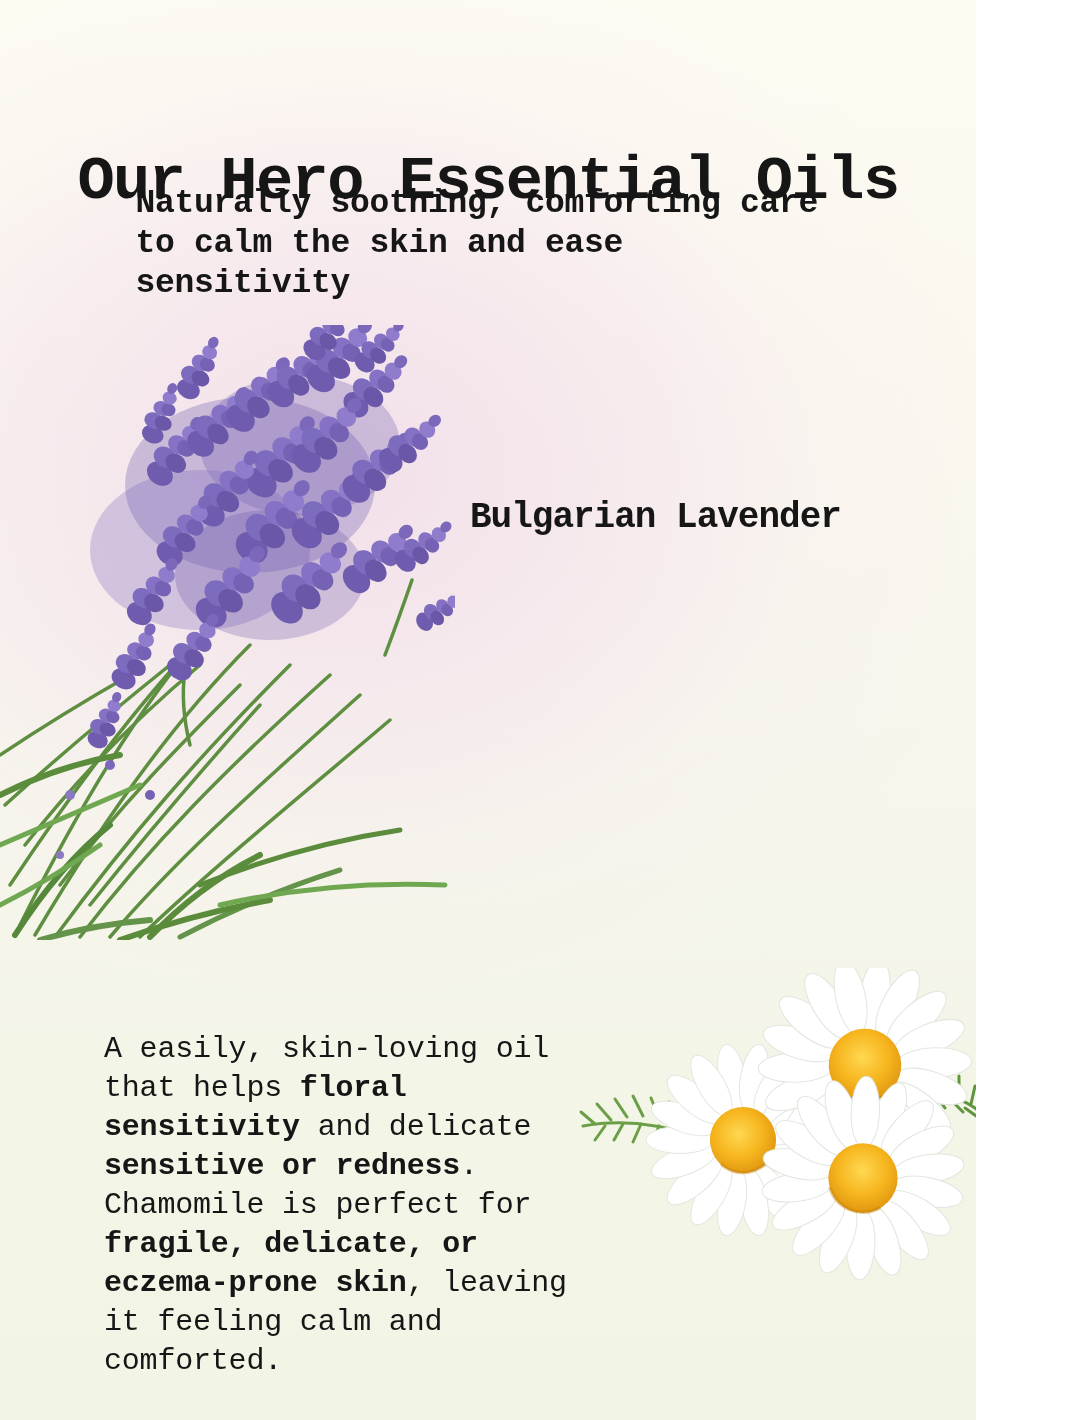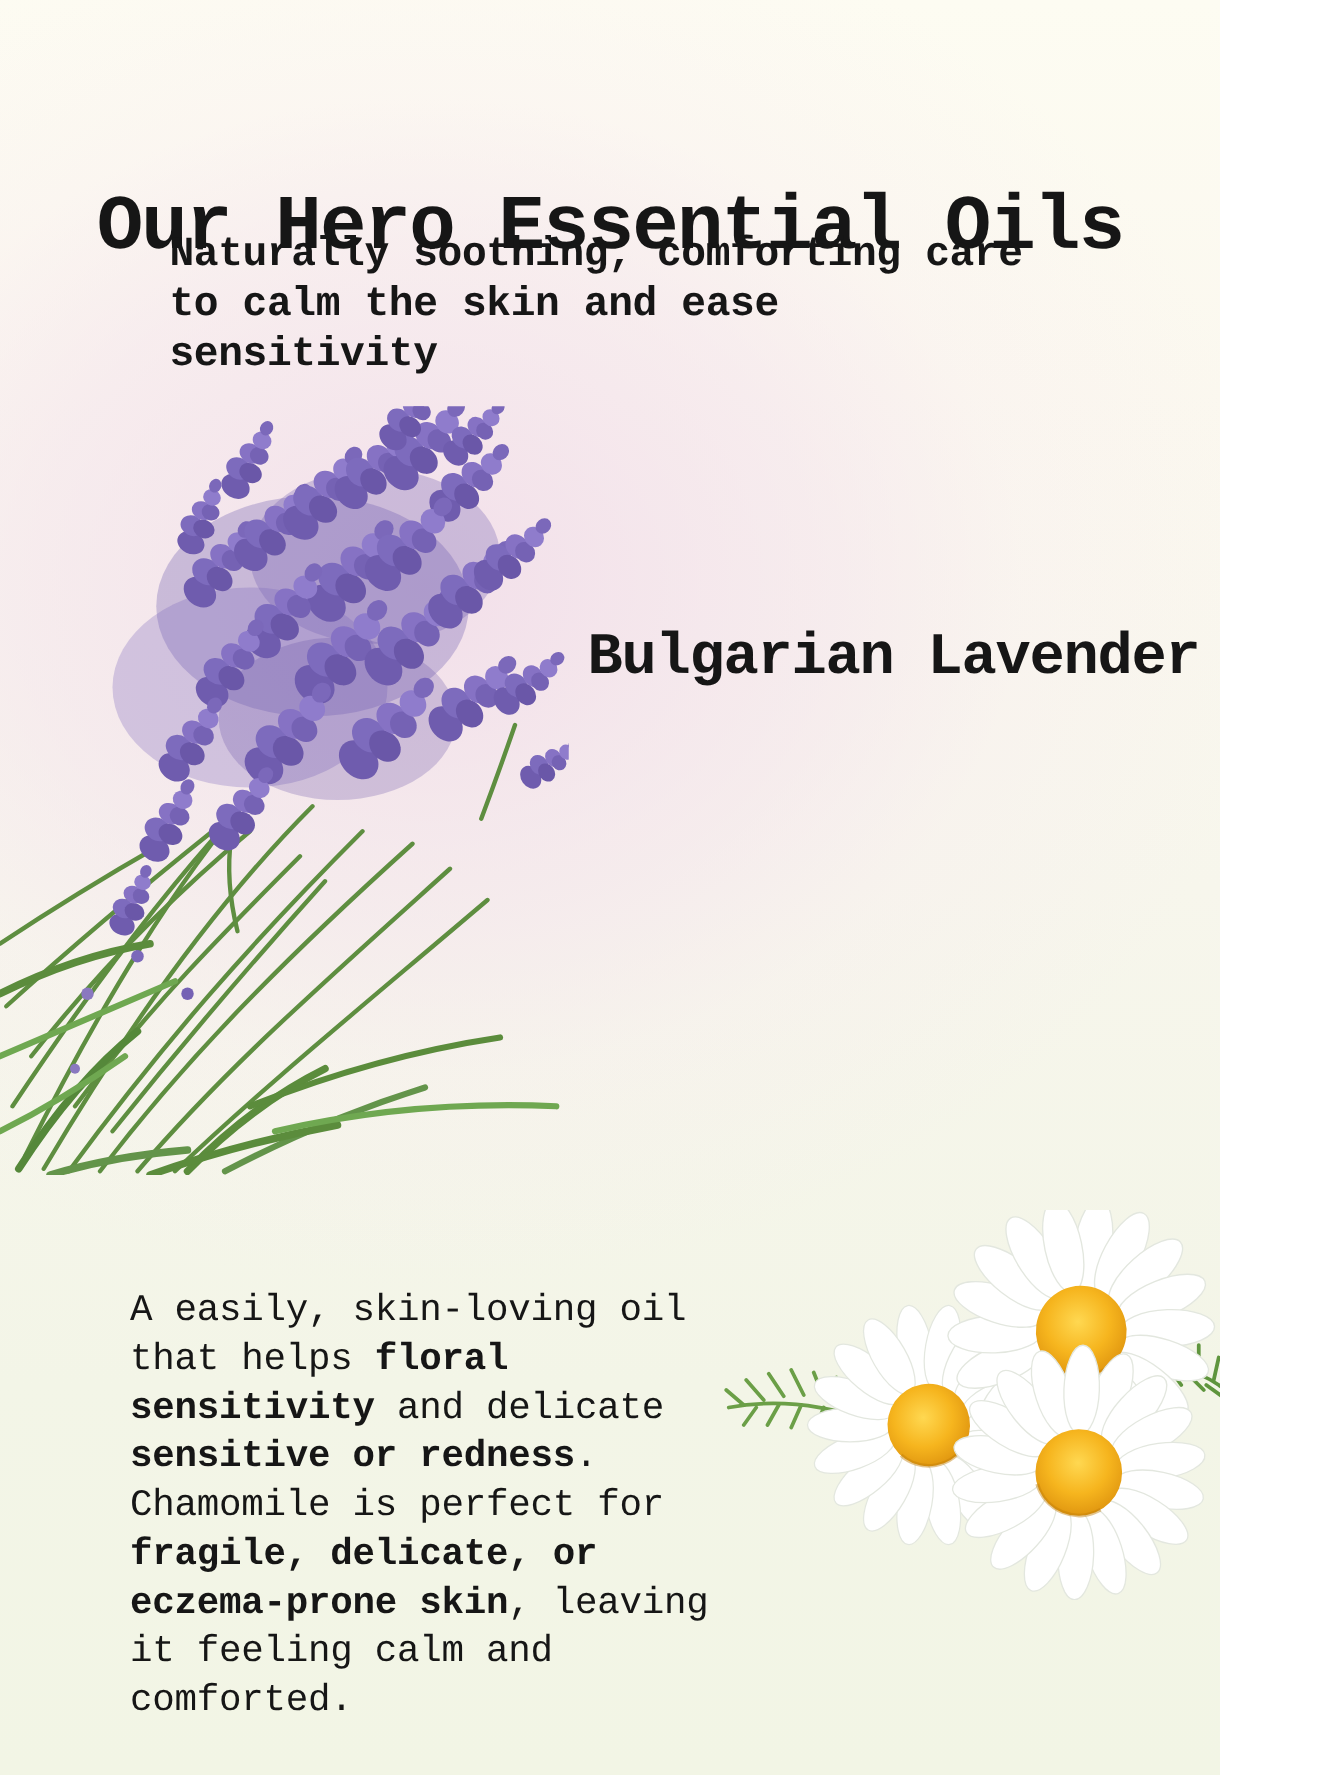--- a/index.html
+++ b/index.html
@@ -27,21 +27,21 @@
     white-space:nowrap;
   }
   .subtitle{
     position:absolute;left:0;right:0;top:184px;
     margin:0 auto;max-width:705px;
     text-align:left;
     font-size:33px;font-weight:700;letter-spacing:-0.3px;line-height:40px;
   }
   .sec-heading{
     position:absolute;
-    font-size:47px;font-weight:700;letter-spacing:-1px;line-height:52px;
+    font-size:36px;font-weight:700;letter-spacing:-1px;line-height:52px;
     white-space:nowrap;
   }
   .sec-body{
     position:absolute;margin:0;
     font-size:30px;line-height:39px;letter-spacing:-0.2px;
   }
   .sec-body .b{font-weight:700;}
   #lavender-heading{left:470px;top:462px;}
   #lavender-body{left:470px;top:533px;width:505px;}
   #chamomile-heading{left:104px;top:957px;}

